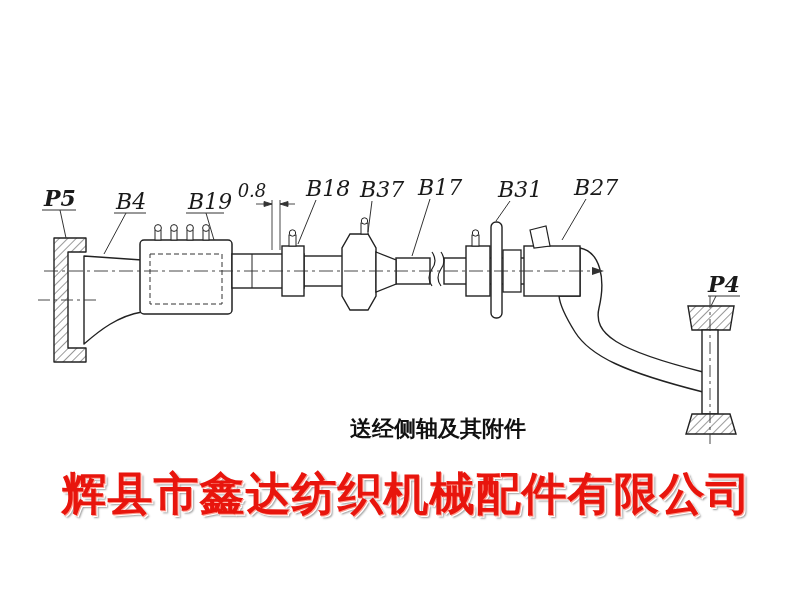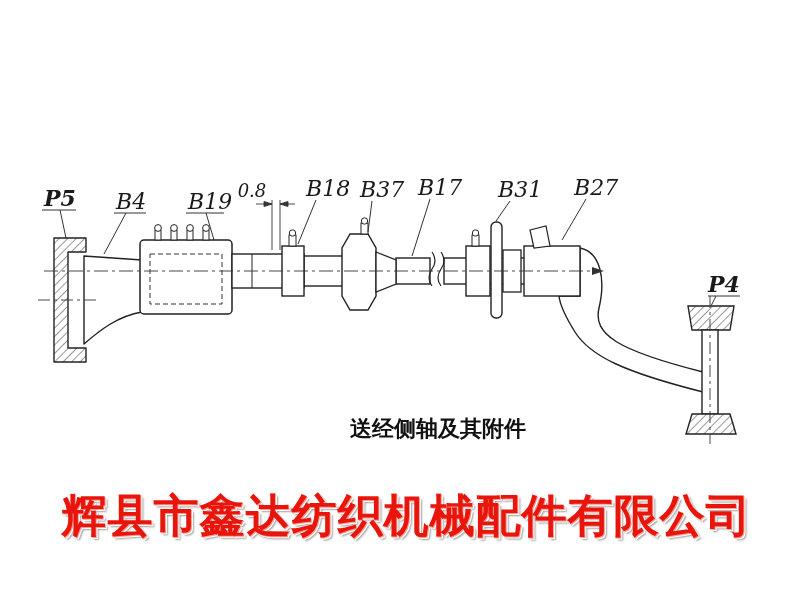--- a/index.html
+++ b/index.html
@@ -28,21 +28,21 @@
   }
   .caption-text{
     font-family:"DejaVu Serif", serif;
     font-size:22px;
     fill:#111;
     font-weight:600;
   }
   .company{
     position:absolute;
     left:0; right:0;
-    top:486px;
+    top:464px;
     text-align:center;
     font-family:"DejaVu Sans", sans-serif;
     font-weight:bold;
     font-size:45px;
     letter-spacing:1px;
     color:#e8150d;
     text-shadow:1px 1px 0 #ff9c8f, 2px 2px 0 #ffffff, 3px 3px 2px #9f9f9f;
     white-space:nowrap;
     padding-left:13px;
   }

